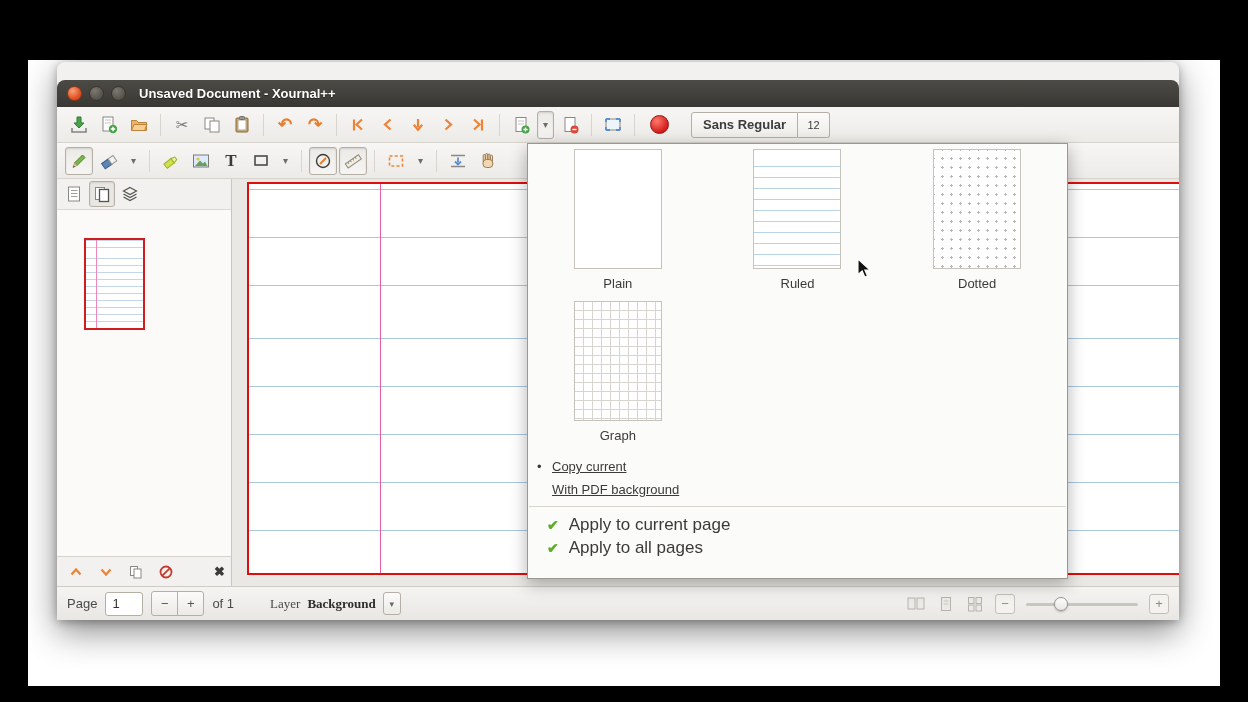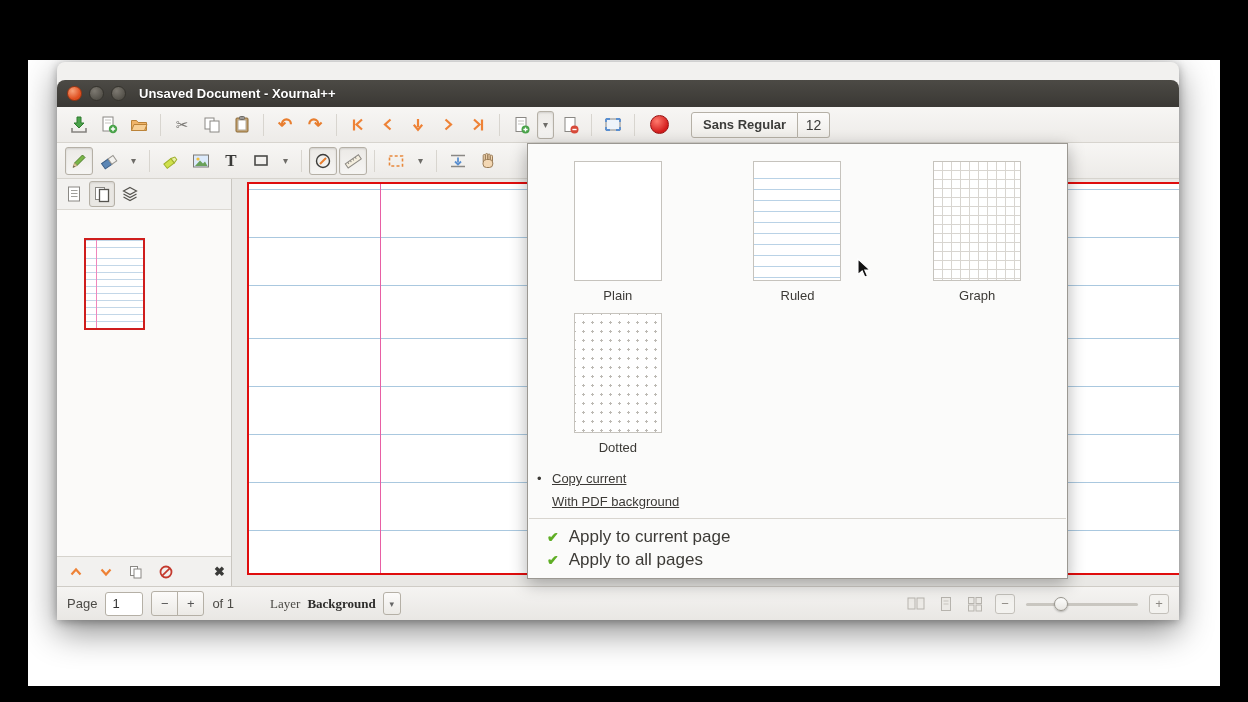--- a/index.html
+++ b/index.html
@@ -33,21 +33,21 @@
   .tsep { width:1px; height:22px; background:#d8d5cf; margin:0 5px; }
   .glyph-orange { color:#e87e2f; font-size:17px; font-weight:bold; line-height:1; }
   .glyph-gray { color:#7a7874; font-size:15px; line-height:1; }
   .text-tool-glyph { font-family:"Liberation Serif", serif; font-size:17px; font-weight:bold; color:#3a3a38; line-height:1; }
   .record-button { width:19px; height:19px; border-radius:50%; margin:0 8px;
     background:radial-gradient(circle at 35% 30%, #ff7a6d, #d31c1c 70%); border:1px solid #991212; }
   .font-group { display:flex; margin-left:12px; }
   .font-name { height:26px; display:flex; align-items:center; padding:0 11px; border:1px solid #b5b0a6;
     border-radius:3px 0 0 3px; background:linear-gradient(#fcfbfa,#efede9); font-weight:bold; font-size:13px; color:#3c3c3a; }
   .font-size { height:26px; width:32px; display:flex; align-items:center; justify-content:center; border:1px solid #b5b0a6;
-    border-left:none; border-radius:0 3px 3px 0; background:linear-gradient(#fcfbfa,#efede9); font-size:14px; color:#3c3c3a; }
+    border-left:none; border-radius:0 3px 3px 0; background:linear-gradient(#fcfbfa,#efede9); font-size:11px; color:#3c3c3a; }
 
   .content { flex:1; display:flex; min-height:0; position:relative; background:#ebeae7; }
   .sidebar { width:175px; display:flex; flex-direction:column; border-right:1px solid #c9c6c0; background:#f2f1ef; }
   .side-tools { height:30px; display:flex; align-items:center; gap:2px; padding:0 4px; }
   .sbtn { width:26px; height:26px; display:flex; align-items:center; justify-content:center; border:1px solid transparent; border-radius:3px; }
   .sbtn.pressed { border-color:#b5b0a6; background:#e9e7e3; box-shadow:inset 0 1px 2px rgba(0,0,0,.1); }
   .preview-pane { flex:1; background:#fbfaf9; border-top:1px solid #dbd8d2; position:relative; }
   .thumb { position:absolute; left:27px; top:28px; width:61px; height:92px; background:#fff; border:2px solid #cf1d1d;
     background-image:repeating-linear-gradient(to bottom, transparent 0, transparent 6px, #c3d7e8 6px, #c3d7e8 7px);
     background-position:0 12px; }
@@ -77,21 +77,21 @@
   .status-right { margin-left:auto; display:flex; align-items:center; gap:11px; }
   .zoom-box { width:20px; height:20px; border:1px solid #c3c0ba; border-radius:3px; display:flex; align-items:center;
     justify-content:center; color:#8d8a84; font-size:13px; background:#f3f2ef; }
   .zoom-slider { width:112px; height:20px; position:relative; }
   .zoom-track { position:absolute; left:0; right:0; top:9px; height:3px; background:#c9c6c0; border-radius:2px; }
   .zoom-handle { position:absolute; left:28px; top:3px; width:14px; height:14px; border-radius:50%;
     background:linear-gradient(#fdfdfc,#e8e6e2); border:1px solid #9a978f; box-shadow:0 1px 2px rgba(0,0,0,.25); }
 
   .popup { position:absolute; left:470px; top:81px; width:541px; height:436px; background:#fbfbfa;
     border:1px solid #9b9892; box-shadow:0 5px 16px rgba(0,0,0,.3); z-index:50; }
-  .tgrid { display:grid; grid-template-columns:1fr 1fr 1fr; padding-top:13px; }
+  .tgrid { display:grid; grid-template-columns:1fr 1fr 1fr; padding-top:1px; }
   .tcell { height:152px; display:flex; flex-direction:column; align-items:center; justify-content:flex-end; padding-bottom:6px; }
   .tcell.selected { background:linear-gradient(#ef7d4d,#e4602a); }
   .tprev { width:88px; height:120px; background:#fff; border:1px solid #c6c3bd; margin-bottom:7px; position:relative; }
   .tlabel { font-size:13px; color:#3c3a36; }
   .tcell.selected .tlabel { color:#3a2417; }
   .tprev.lined { background-image:repeating-linear-gradient(to bottom, transparent 0, transparent 9px, #b9d2e6 9px, #b9d2e6 10px); background-position:0 8px; }
   .lined-m1 { position:absolute; left:14px; top:0; bottom:0; width:1px; background:#e976b1; }
   .lined-m2 { position:absolute; left:17px; top:0; bottom:0; width:1px; background:#f0a0c8; }
   .tprev.ruled { background-image:repeating-linear-gradient(to bottom, transparent 0, transparent 10px, #b9d2e6 10px, #b9d2e6 11px); background-position:0 6px; }
   .tprev.graph, .tprev.graph-border { background-image:
@@ -434,26 +434,26 @@
         <div class="tgrid">
           <div class="tcell">
             <div class="tprev"></div>
             <div class="tlabel">Plain</div>
           </div>
           <div class="tcell">
             <div class="tprev ruled"></div>
             <div class="tlabel">Ruled</div>
           </div>
           <div class="tcell">
+            <div class="tprev dotted"></div>
+            <div class="tlabel">Dotted</div>
+          </div>
+          <div class="tcell">
             <div class="tprev graph"></div>
             <div class="tlabel">Graph</div>
-          </div>
-          <div class="tcell">
-            <div class="tprev dotted"></div>
-            <div class="tlabel">Dotted</div>
           </div>
         </div>
         <div class="opts">
           <div class="optrow">
             <span class="opticon">•</span>
             <span class="optlabel">Copy current</span>
           </div>
           <div class="optrow">
             <span class="opticon"></span>
             <span class="optlabel">With PDF background</span>

